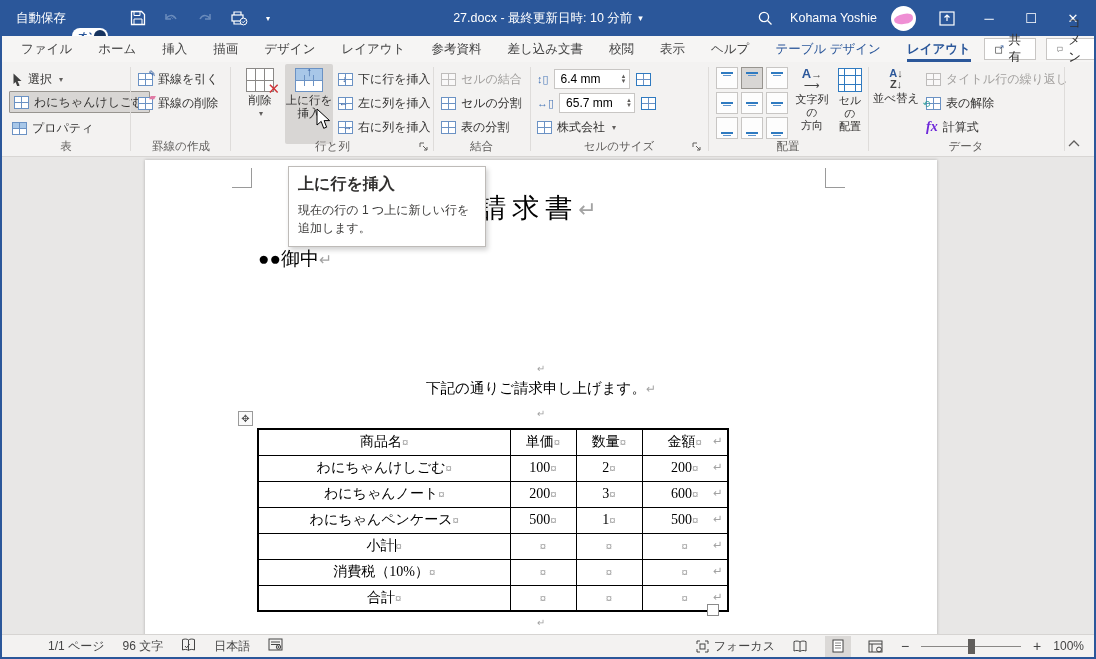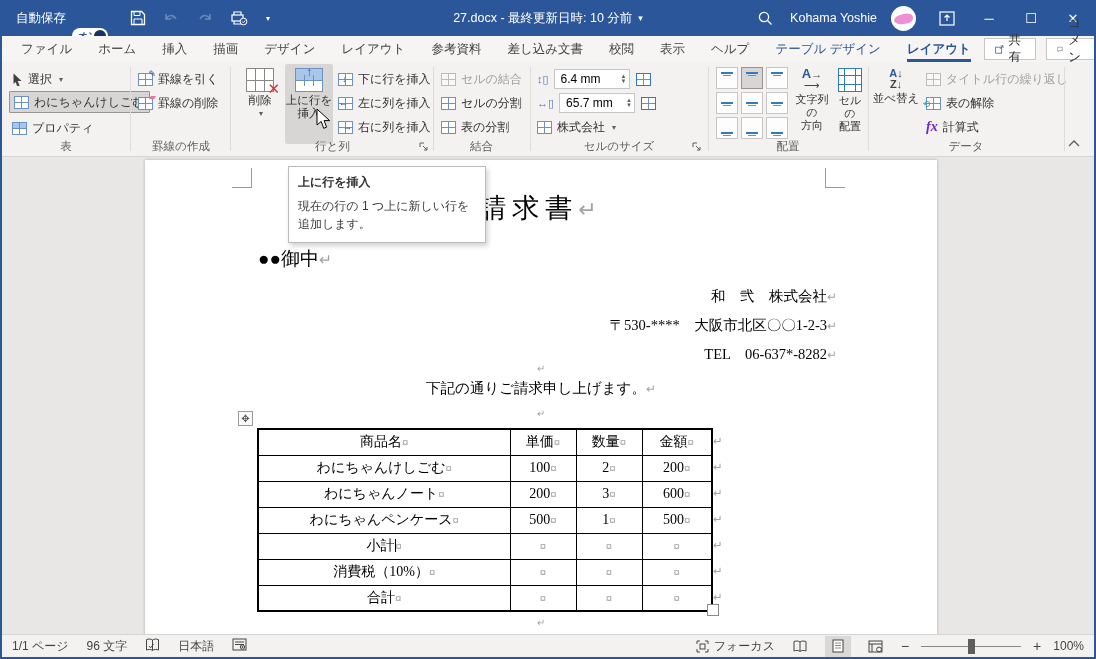--- a/index.html
+++ b/index.html
@@ -107,29 +107,29 @@
   .invtable td { border:1px solid #000; height:26px; text-align:center; padding:0 4px; }
   .invtable { border:2px solid #000; }
   .movehandle { position:absolute; left:93px; top:251px; width:15px; height:15px; border:1px solid #9a9a9a; background:#fafafa; color:#555; font-size:10px; line-height:13px; text-align:center; }
   .resizehandle { position:absolute; left:562px; top:444px; width:12px; height:12px; border:1px solid #8a8a8a; background:#fff; }
   .rowmarks { position:absolute; left:568px; top:268px; line-height:26px; display:flex; flex-direction:column; font-size:14px; }
   .caretbar { display:inline-block; width:1px; height:13px; background:#000; vertical-align:-2px; }
 
   
   .tooltip { position:absolute; left:286px; top:9px; width:198px; background:#fff; border:1px solid #bebbb8;
              box-shadow:2px 3px 5px rgba(0,0,0,.18); padding:7px 9px 9px; z-index:50; font-family:"Liberation Sans",sans-serif; }
-  .tooltip .tt-title { font-weight:bold; font-size:12px; margin-bottom:6px; }
+  .tooltip .tt-title { font-weight:bold; font-size:16px; margin-bottom:6px; }
   .tooltip .tt-body { font-size:12px; line-height:1.5; color:#3b3a39; }
 
   
   .cursor { position:absolute; left:314px; top:108px; z-index:99; }
 
   
   .statusbar { position:absolute; left:0; bottom:0; right:0; height:23px; background:#f3f2f1; border-top:1px solid #d6d4d2;
-               display:flex; align-items:center; font-size:12px; color:#444; }
+               display:flex; align-items:center; font-size:12px; color:#444;padding-left:36px; }
   .sb-left { display:flex; align-items:center; gap:18px; padding-left:10px; }
   .sb-right { margin-left:auto; display:flex; align-items:center; gap:12px; padding-right:10px; }
   .viewbtn { width:26px; height:21px; display:flex; align-items:center; justify-content:center; }
   .viewbtn.sel { background:#dbd9d7; }
   .ztrack { position:relative; width:100px; height:21px; display:flex; align-items:center; }
   .ztrack .line { width:100%; border-top:1px solid #8a8886; }
   .ztrack .zknob { position:absolute; left:47px; top:3px; width:7px; height:15px; background:#605e5c; }
 </style>
 </head>
 <body>
@@ -451,39 +451,34 @@
   </div>
 
   <div class="docarea">
     <div class="page doc">
       <span class="crop tl"></span>
       <span class="crop tr"></span>
 
       <div class="doc-title"><span>請求書</span><span class="paramark">↵</span></div>
       <div class="addressee"><span>●●御中</span><span class="paramark">↵</span></div>
 
-      <div class="compblock">
-        <div><span>和　弐　株式会社</span><span class="paramark">↵</span></div>
-        <div><span>〒530-****　大阪市北区〇〇1-2-3</span><span class="paramark">↵</span></div>
-        <div><span>TEL　06-637*-8282</span><span class="paramark">↵</span></div>
-      </div>
 
       <div class="cmark1"><span class="paramark">↵</span></div>
       <div class="msg"><span>下記の通りご請求申し上げます。</span><span class="paramark">↵</span></div>
       <div class="cmark2"><span class="paramark">↵</span></div>
 
       <span class="movehandle">✥</span>
 
       <table class="invtable">
         <tbody>
             <tr>
           <td style="width:252px"><span>商品名</span><span class="cellmark">¤</span></td>
           <td style="width:66px"><span>単価</span><span class="cellmark">¤</span></td>
           <td style="width:66px"><span>数量</span><span class="cellmark">¤</span></td>
-          <td style="width:70px"><span>金額</span><span class="cellmark">¤</span></td>
+          <td style="width:86px"><span>金額</span><span class="cellmark">¤</span></td>
         </tr>
         <tr>
           <td><span>わにちゃんけしごむ</span><span class="cellmark">¤</span></td>
           <td><span>100</span><span class="cellmark">¤</span></td>
           <td><span>2</span><span class="cellmark">¤</span></td>
           <td><span>200</span><span class="cellmark">¤</span></td>
         </tr>
         <tr>
           <td><span>わにちゃんノート</span><span class="cellmark">¤</span></td>
           <td><span>200</span><span class="cellmark">¤</span></td>

